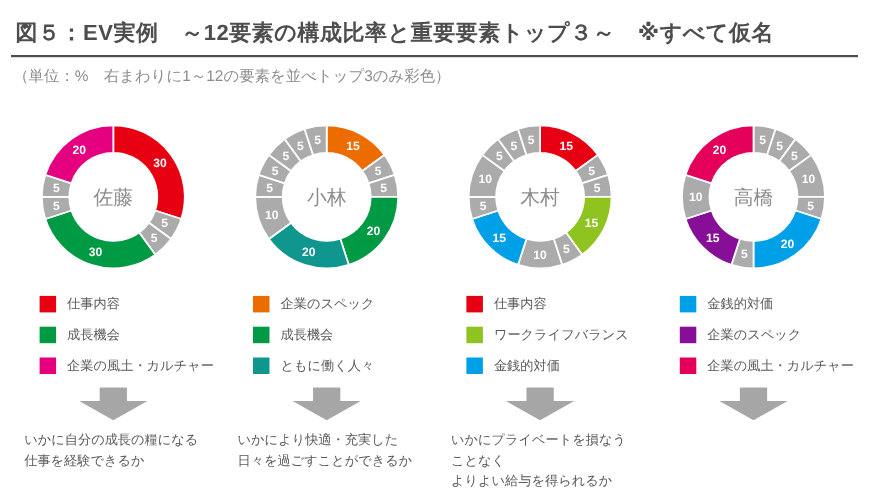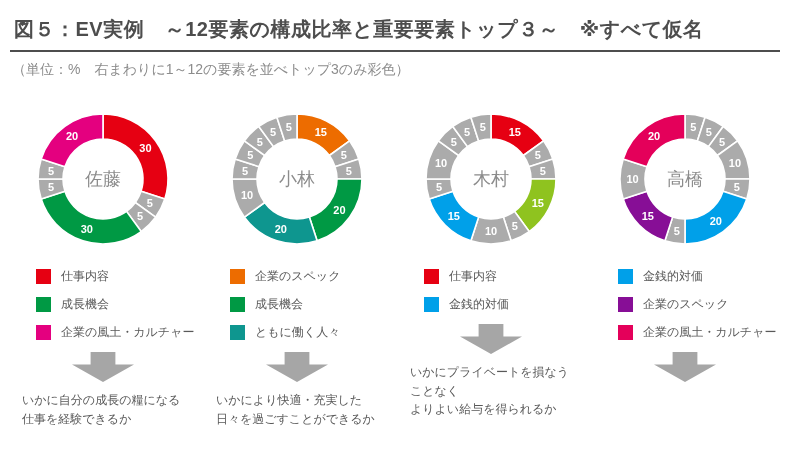--- a/index.html
+++ b/index.html
@@ -176,20 +176,24 @@
           <text x="66.79" y="23.15" dy="0.35em" text-anchor="middle" class="seg-label">5</text>
           <text x="75" y="75" dy="0.35em" text-anchor="middle" class="donut-name">木村</text>
         </svg>
     </div>
     <div class="legend">
       <div class="legend-item">
         <span class="swatch" style="background: rgb(230, 0, 18);"></span>
         <span class="legend-label">仕事内容</span>
       </div>
       <div class="legend-item">
+        <span class="swatch" style="background: rgb(143, 195, 31);"></span>
+        <span class="legend-label">ワークライフバランス</span>
+      </div>
+      <div class="legend-item">
         <span class="swatch" style="background: rgb(0, 160, 233);"></span>
         <span class="legend-label">金銭的対価</span>
       </div>
     </div>
     <div class="arrow"></div>
     <div class="summary">いかにプライベートを損なうことなく
 よりよい給与を得られるか</div>
   </div>
 
   <div class="col">

